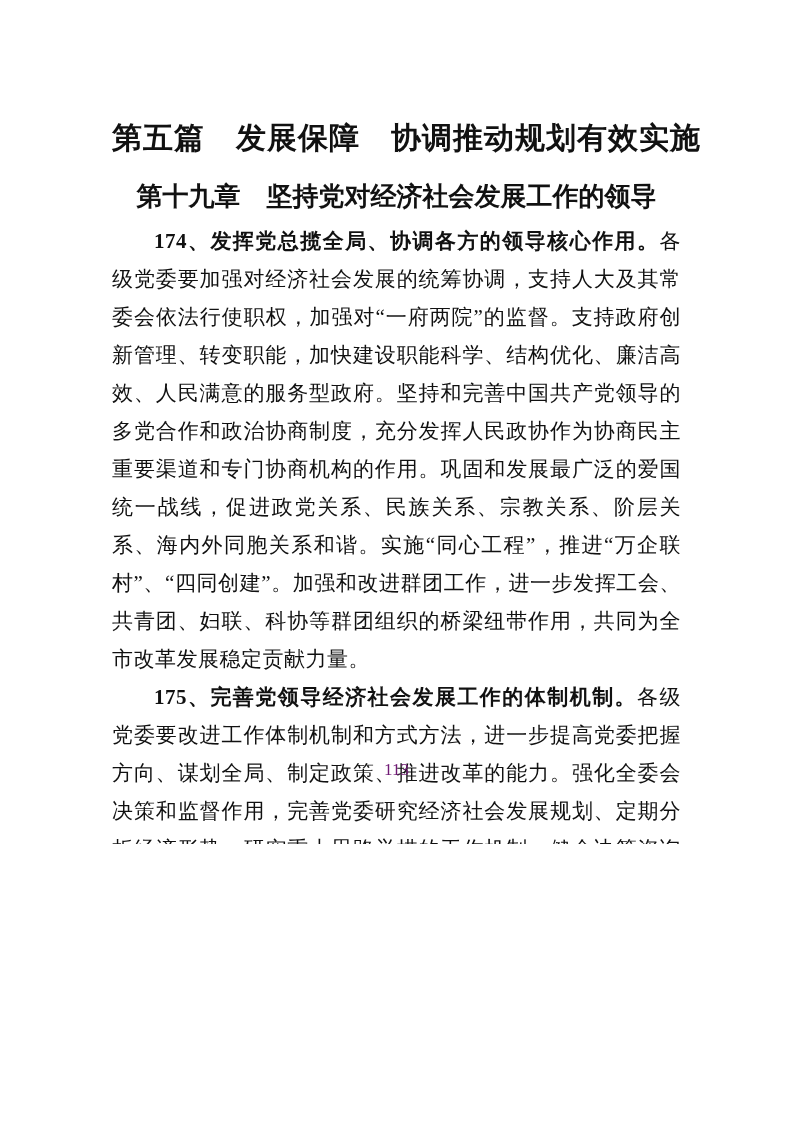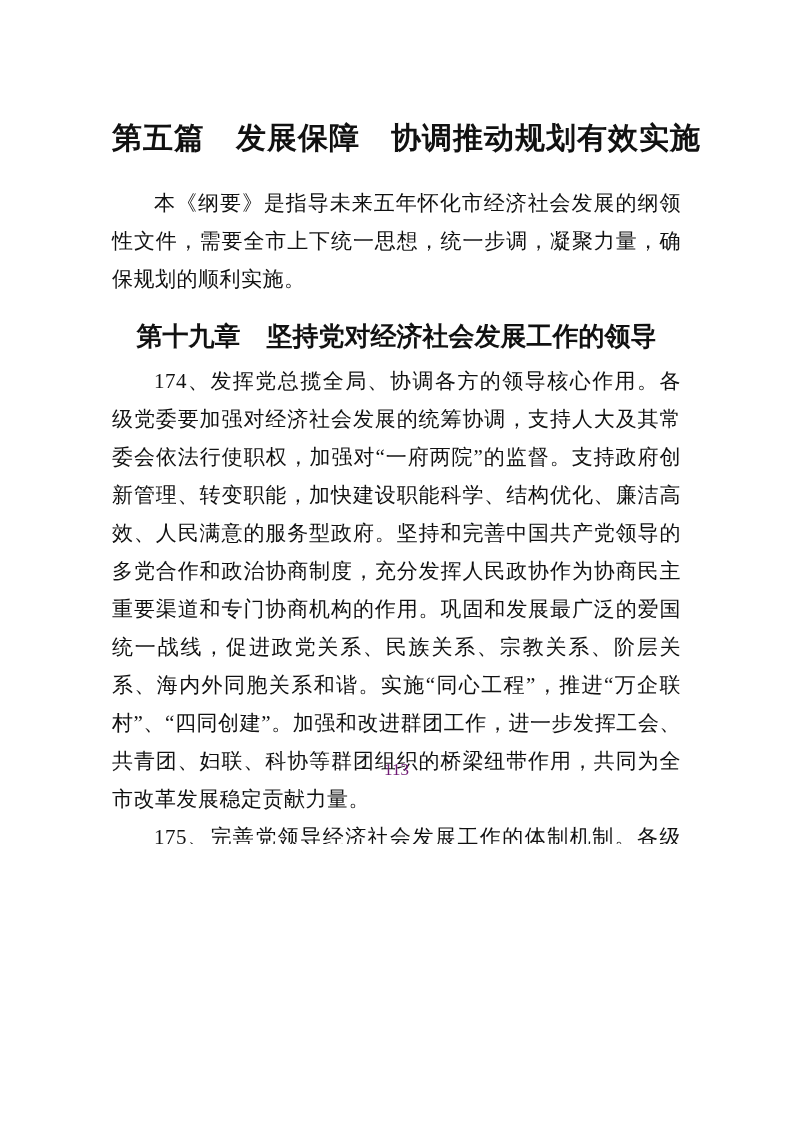--- a/index.html
+++ b/index.html
@@ -52,41 +52,40 @@
     line-height: 38px;
     text-align: justify;
     text-justify: inter-character;
     text-indent: 2em;
     letter-spacing: 0.5px;
   }
   .body-para + .body-para {
     margin-top: 0;
   }
   .para-lead {
-    font-weight: normal;
+    font-weight: bold;
   }
   .page-footer {
     position: absolute;
     left: 0;
     bottom: 64px;
     width: 100%;
     text-align: center;
     font-size: 17px;
     line-height: 20px;
     color: #701a75;
   }
 </style>
 </head>
 <body>
 
 <div class="page">
 
   <h1 class="doc-title">第五篇　发展保障　协调推动规划有效实施</h1>
 
-  <p class="intro">本《纲要》是指导未来五年怀化市经济社会发展的纲领性文件，需要全市上下统一思想，统一步调，凝聚力量，确保规划的顺利实施。</p>
 
   <h2 class="chapter-title">第十九章　坚持党对经济社会发展工作的领导</h2>
 
   <p class="body-para"><span class="para-lead">174、发挥党总揽全局、协调各方的领导核心作用。</span><span>各级党委要加强对经济社会发展的统筹协调，支持人大及其常委会依法行使职权，加强对“一府两院”的监督。支持政府创新管理、转变职能，加快建设职能科学、结构优化、廉洁高效、人民满意的服务型政府。坚持和完善中国共产党领导的多党合作和政治协商制度，充分发挥人民政协作为协商民主重要渠道和专门协商机构的作用。巩固和发展最广泛的爱国统一战线，促进政党关系、民族关系、宗教关系、阶层关系、海内外同胞关系和谐。实施“同心工程”，推进“万企联村”、“四同创建”。加强和改进群团工作，进一步发挥工会、共青团、妇联、科协等群团组织的桥梁纽带作用，共同为全市改革发展稳定贡献力量。</span></p>
 
   <p class="body-para"><span class="para-lead">175、完善党领导经济社会发展工作的体制机制。</span><span>各级党委要改进工作体制机制和方式方法，进一步提高党委把握方向、谋划全局、制定政策、推进改革的能力。强化全委会决策和监督作用，完善党委研究经济社会发展规划、定期分析经济形势、研究重大思路举措的工作机制，健全决策咨询机制，提高科学决策、科学管理的水平。全面推进党务公开，完善信息发布</span></p>
 
   <div class="page-footer">113</div>
 
 </div>

